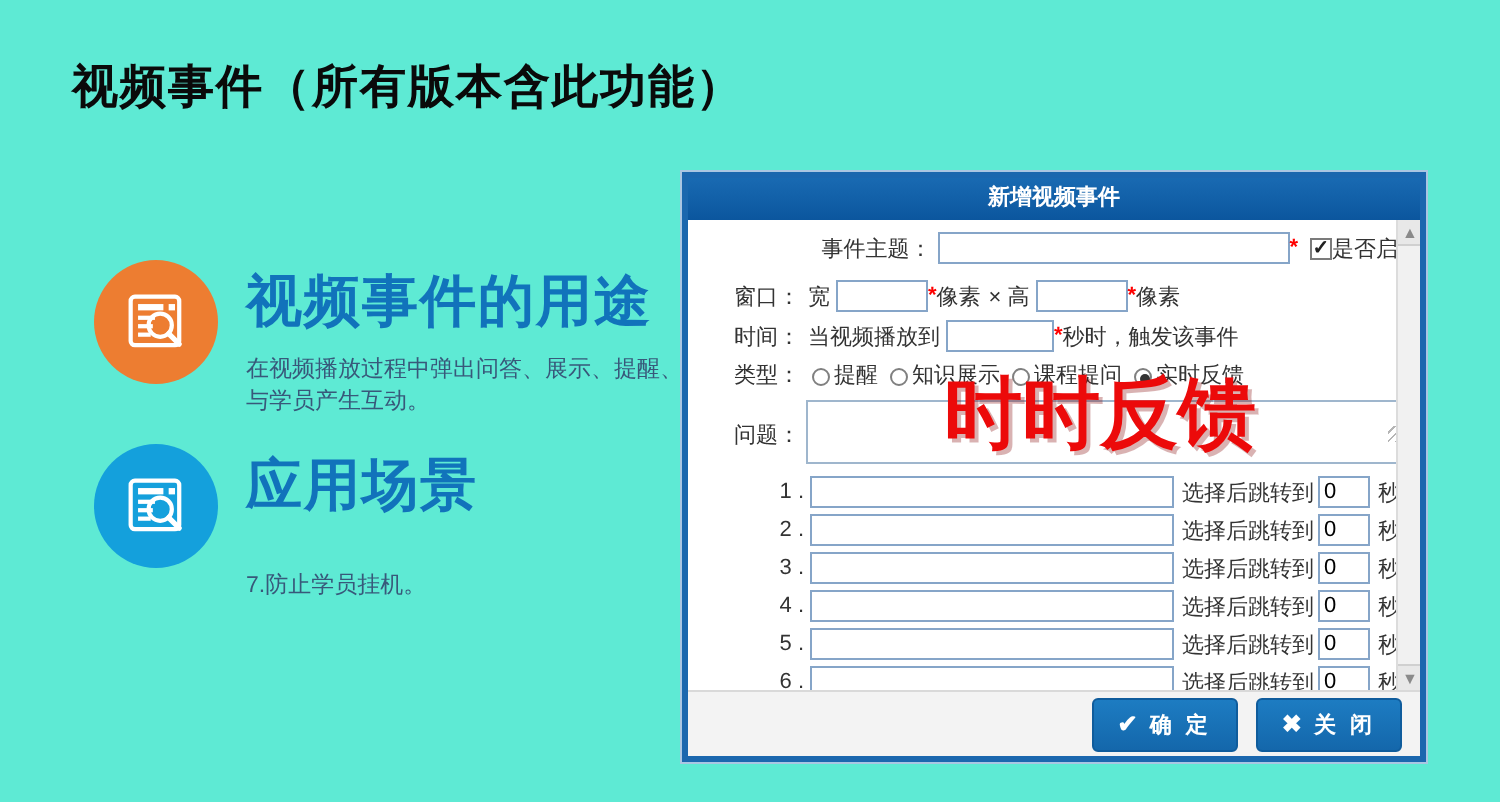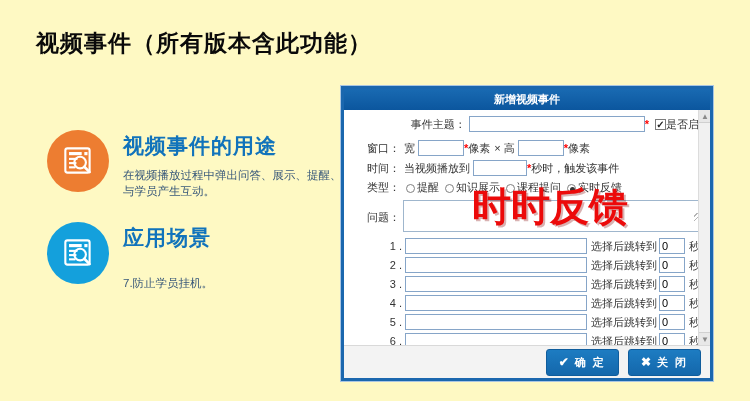--- a/index.html
+++ b/index.html
@@ -1,29 +1,29 @@
 <!DOCTYPE html>
 <html><head>
 <meta charset="utf-8">
 <style>
   * { margin:0; padding:0; box-sizing:border-box; }
   html,body { width:750px; height:401px; background:#fff; overflow:hidden;
               font-family:"Liberation Sans", sans-serif; }
-  .slide { position:relative; width:750px; height:401px; background:#fef9c3; }
+  .slide { position:relative; width:750px; height:401px; background:#5eead4; }
 
   
   .page-title { position:absolute; left:36px; top:28px; font-size:23px; font-weight:bold;
                 color:#0a0a0a; letter-spacing:1px; }
   .feature { position:absolute; left:47px; display:flex; }
   .feature .circle { width:62px; height:62px; border-radius:50%; flex:none;
                      display:flex; align-items:center; justify-content:center; }
   .circle.orange { background:#ed7d31; }
   .circle.cyan   { background:#14a0dc; }
   .ftext { margin-left:14px; padding-top:2px; }
-  .fhead { font-size:21px; font-weight:bold; color:#1173bb; letter-spacing:1px; }
+  .fhead { font-size:28px; font-weight:bold; color:#1173bb; letter-spacing:1px; }
   .fbody { margin-top:7px; font-size:11.5px; line-height:16px; color:#38587a; }
 
   
   .dialog { position:absolute; left:341px; top:86px; width:372px; height:295px;
             background:#fff; border:3px solid #1b67ae; box-shadow:0 0 0 1px #aac6e2; }
   .titlebar { height:21px; background:linear-gradient(#196ab2,#0b569e); color:#fff;
               font-size:11px; font-weight:bold; line-height:21px; padding:0 8px;
               display:flex; justify-content:space-between; align-items:center;flex-direction:column; }
   .close-x { color:#ff1a1a; font-weight:bold; font-size:13px; line-height:13px; cursor:pointer; }
   .content { position:absolute; top:21px; left:0; right:0; bottom:33px; background:#fff;

